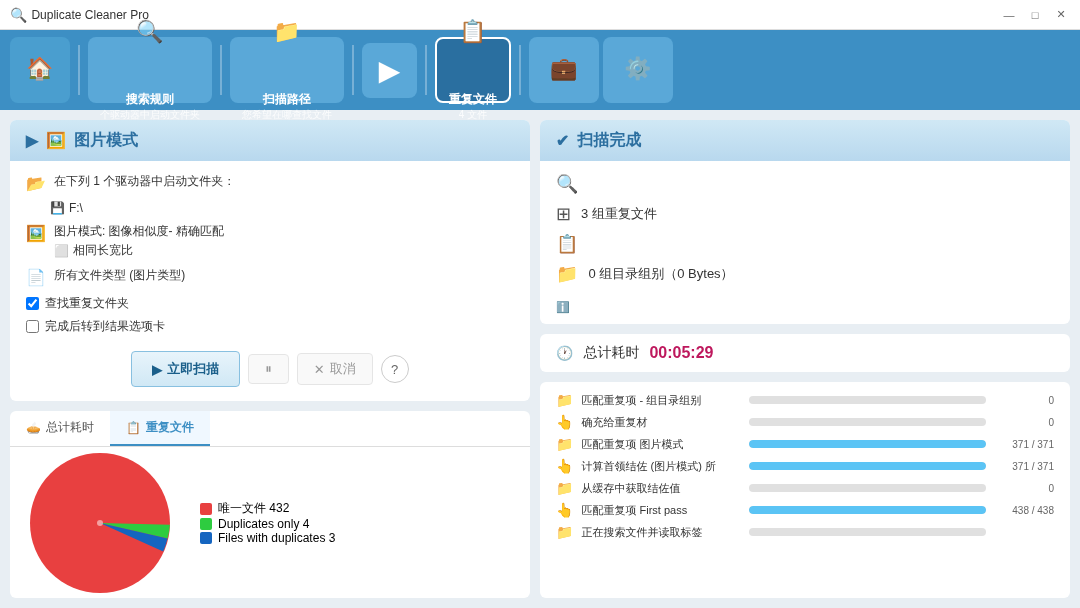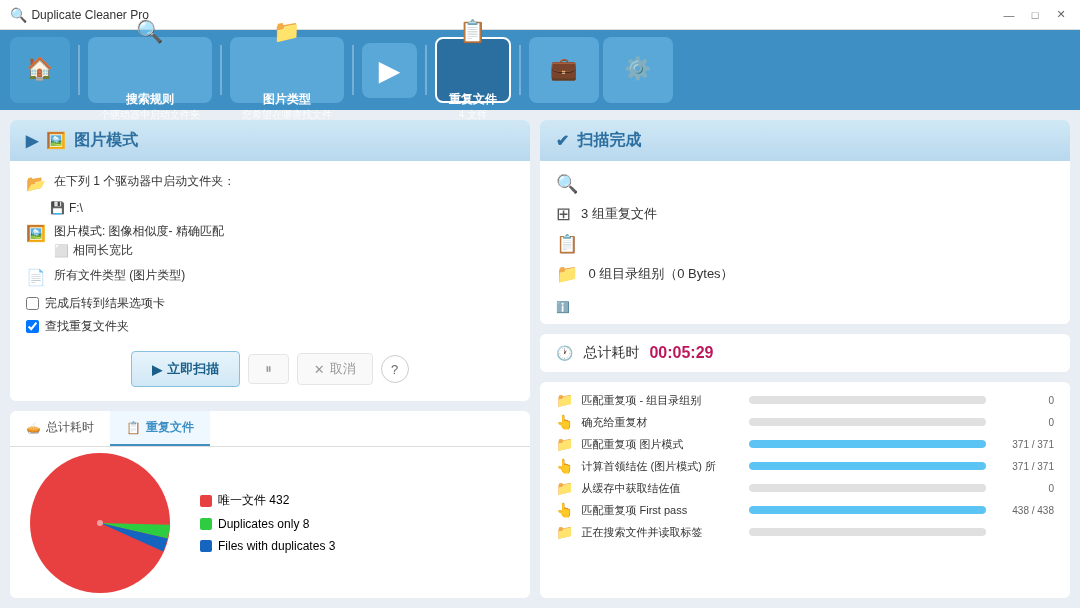--- a/index.html
+++ b/index.html
@@ -41,21 +41,21 @@
     
     .bottom-section { background: white; border-radius: 6px; flex: 1; overflow: hidden; }
     .tabs { display: flex; border-bottom: 1px solid #ddd; }
     .tab { padding: 8px 16px; cursor: pointer; font-size: 12px; color: #555; display: flex; align-items: center; gap: 5px; border-bottom: 2px solid transparent; }
     .tab.active { border-bottom: 2px solid #3d8fc4; color: #3d8fc4; font-weight: bold; background: #f0f8ff; }
     .tab-content { padding: 10px; height: calc(100% - 36px); overflow: hidden; }
     
     
     .chart-area { display: flex; align-items: center; gap: 20px; height: 100%; }
     .pie-container { position: relative; width: 160px; height: 160px; flex-shrink: 0; }
-    .pie-legend { display: flex; flex-direction: column; gap: 8px; font-size: 12px; }
+    .pie-legend { display: flex; flex-direction: column; font-size: 12px; }
     .legend-item { display: flex; align-items: center; gap: 6px; }
     .legend-color { width: 12px; height: 12px; border-radius: 2px; flex-shrink: 0; }
     
     
     .right-panel { flex: 1; display: flex; flex-direction: column; gap: 10px; }
     .scan-complete { background: white; border-radius: 6px; padding: 0; overflow: hidden; }
     .scan-complete-header { background: linear-gradient(to bottom, #d0e8f5, #b8d8ee); padding: 10px 16px; display: flex; align-items: center; gap: 8px; font-size: 16px; font-weight: bold; color: #2c6fa0; }
     .stats-grid { padding: 12px 16px; display: flex; flex-direction: column; gap: 8px; }
     .stat-row { display: flex; align-items: center; gap: 10px; font-size: 13px; color: #333; }
     .stat-icon { font-size: 18px; color: #555; flex-shrink: 0; }
@@ -99,21 +99,21 @@
   </div>
   <div class="toolbar-sep"></div>
   <div class="toolbar-btn">
     <span class="tb-icon">🔍</span>
     <span class="tb-title">搜索规则</span>
     <span class="tb-sub">个驱动器中启动文件夹</span>
   </div>
   <div class="toolbar-sep"></div>
   <div class="toolbar-btn">
     <span class="tb-icon">📁</span>
-    <span class="tb-title">图片类型</span>
+    <span class="tb-title">扫描路径</span>
     <span class="tb-sub">您希望在哪查找文件</span>
   </div>
   <div class="toolbar-sep"></div>
   <div class="toolbar-btn-play">
     <span class="play-icon">▶</span>
   </div>
   <div class="toolbar-sep"></div>
   <div class="toolbar-btn active">
     <span class="tb-icon">📋</span>
     <span class="tb-title">重复文件</span>
@@ -158,26 +158,26 @@
           </div>
         </div>
       </div>
 
       <div class="scan-row">
         <span class="icon">📄</span>
         <span>所有文件类型 (图片类型)</span>
       </div>
 
       <div class="check-row">
+        <input type="checkbox" checked="" style="">
+        <label>查找重复文件夹</label>
+      </div>
+      <div class="check-row">
         <input type="checkbox" style="">
         <label>完成后转到结果选项卡</label>
-      </div>
-      <div class="check-row">
-        <input type="checkbox" checked="" style="">
-        <label>查找重复文件夹</label>
       </div>
 
       <div class="scan-actions">
         <button class="btn primary">
           <span>▶</span>
           <span>立即扫描</span>
         </button>
         <button class="btn disabled">
           <span>⏸</span>
         </button>
@@ -216,21 +216,21 @@
               <circle cx="80" cy="80" r="3" fill="white" opacity="0.5"></circle>
             </svg>
           </div>
           <div class="pie-legend">
             <div class="legend-item">
               <div class="legend-color" style="background:#e84040;"></div>
               <span>唯一文件 432</span>
             </div>
             <div class="legend-item">
               <div class="legend-color" style="background:#2ecc40;"></div>
-              <span>Duplicates only 8</span>
+              <span>Duplicates only 4</span>
             </div>
             <div class="legend-item">
               <div class="legend-color" style="background:#1565c0;"></div>
               <span>Files with duplicates 3</span>
             </div>
           </div>
         </div>
       </div>
     </div>
   </div>

